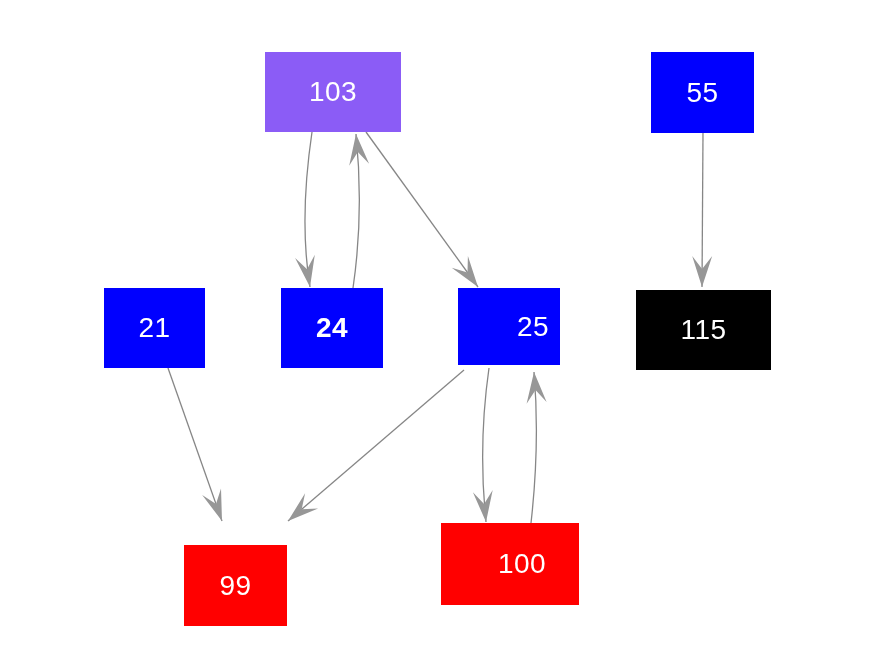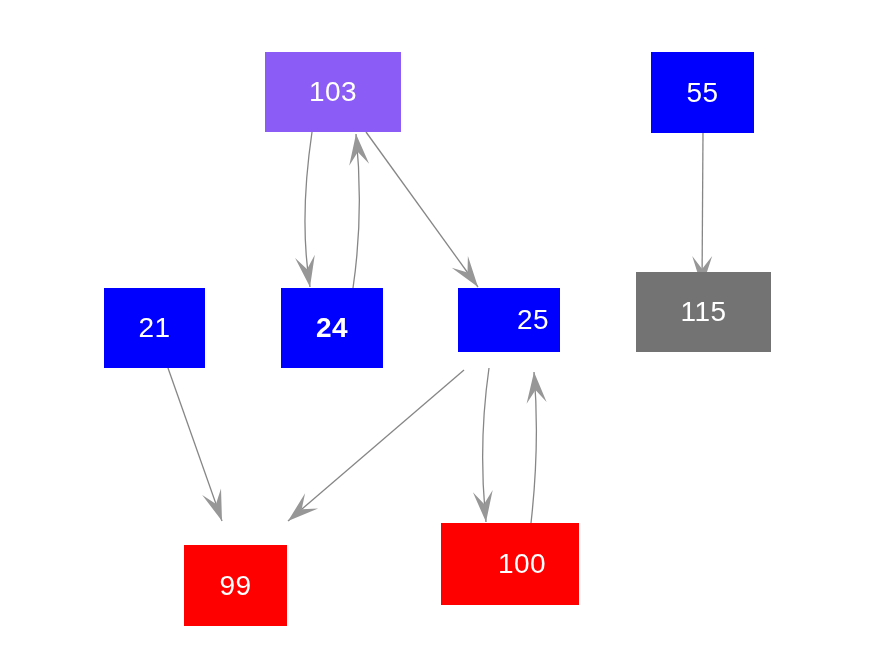--- a/index.html
+++ b/index.html
@@ -81,24 +81,24 @@
       </div>
       <div class="node" style="left: 651px; top: 52px; width: 103px; height: 81px; background: rgb(0, 0, 255);">
         <span class="node-label" style="color: rgb(255, 255, 255);">55</span>
       </div>
       <div class="node" style="left: 104px; top: 288px; width: 101px; height: 80px; background: rgb(0, 0, 255);">
         <span class="node-label" style="color: rgb(255, 255, 255);">21</span>
       </div>
       <div class="node" style="left: 281px; top: 288px; width: 102px; height: 80px; background: rgb(0, 0, 255); font-weight: bold;">
         <span class="node-label" style="color: rgb(255, 255, 255);">24</span>
       </div>
-      <div class="node" style="left: 458px; top: 288px; width: 102px; height: 64px; background: rgb(0, 0, 255); padding-left: 48px;">
+      <div class="node" style="left: 458px; top: 288px; width: 102px; height: 77px; background: rgb(0, 0, 255); padding-left: 48px;">
         <span class="node-label" style="color: rgb(255, 255, 255);">25</span>
       </div>
-      <div class="node" style="left: 636px; top: 272px; width: 135px; height: 80px; background: #737373;">
+      <div class="node" style="left: 636px; top: 290px; width: 135px; height: 80px; background: #000000;">
         <span class="node-label" style="color: rgb(255, 255, 255);">115</span>
       </div>
       <div class="node" style="left: 184px; top: 545px; width: 103px; height: 81px; background: rgb(255, 0, 0);">
         <span class="node-label" style="color: rgb(255, 255, 255);">99</span>
       </div>
       <div class="node" style="left: 441px; top: 523px; width: 138px; height: 82px; background: rgb(255, 0, 0); padding-left: 24px;">
         <span class="node-label" style="color: rgb(255, 255, 255);">100</span>
       </div>
     </div>
 </div>

